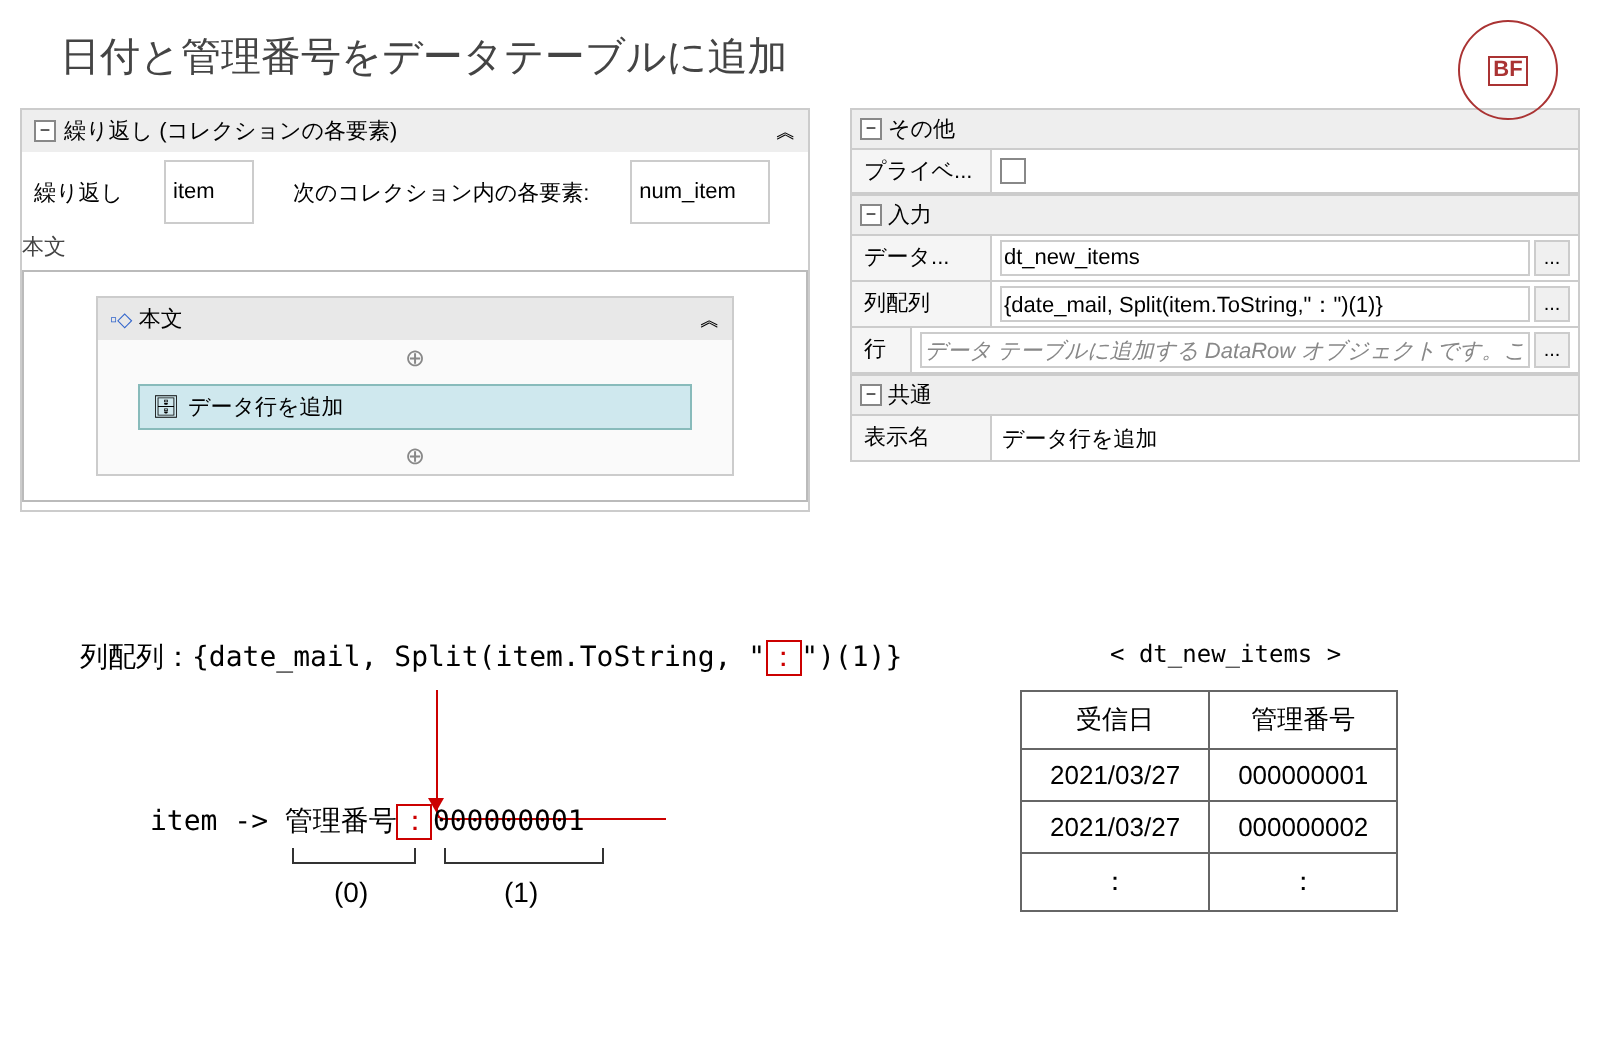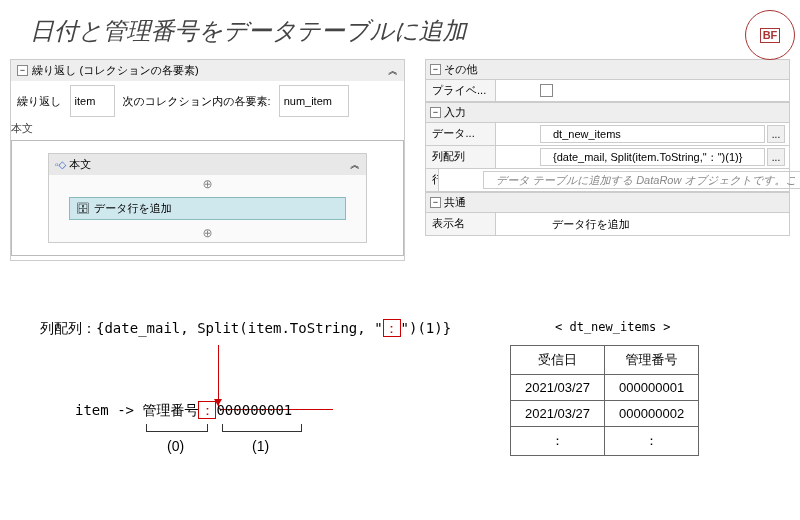--- a/index.html
+++ b/index.html
@@ -5,30 +5,29 @@
   * { box-sizing: border-box; margin: 0; padding: 0; }
   body {
     font-family: "Yu Gothic", "Meiryo", sans-serif;
     background: #fff;
     width: 800px;
     height: 520px;
     position: relative;
     overflow: hidden;
   }
   .title {
-    font-size: 24px;
+    font-size: 20px;
     color: #444;
     padding: 15px 0 0 30px;
     font-weight: 400;
-    font-style: italic;
   }
   .logo {
     position: absolute;
     top: 10px;
-    right: 5px;
+    right: 21px;
     width: 50px;
     height: 50px;
     border: 1.5px solid #a33;
     border-radius: 50%;
     display: flex;
     align-items: center;
     justify-content: center;
     font-size: 10px;
     color: #a33;
     text-align: right;
@@ -57,21 +56,21 @@
     background: #eee;
     padding: 3px 6px;
     display: flex;
     align-items: center;
     gap: 4px;
   }
   .designer-row {
     display: flex;
     align-items: center;
     padding: 4px 6px;
-    gap: 8px;
+    gap: 20px;
   }
   .field {
     border: 1px solid #ccc;
     background: #fff;
     padding: 1px 4px;
     font-size: 11px;
     height: 32px;
     display: inline-flex;
     align-items: center;
   }
@@ -123,41 +122,40 @@
     padding: 2px 4px;
     display: flex;
     align-items: center;
     gap: 3px;
   }
   .prop-row {
     display: flex;
     border: 1px solid #ccc;
     border-top: none;
     background: #fff;
-    gap: 40px;
   }
   .prop-row:first-child { border-top: 1px solid #ccc; }
   .prop-label {
     width: 70px;
     padding: 3px 6px;
     background: #f5f5f5;
     border-right: 1px solid #ccc;
     white-space: nowrap;
     overflow: hidden;
   }
   .prop-value {
     flex: 1;
     padding: 2px 4px;
     display: flex;
     align-items: center;
   }
   .prop-input {
     border: 1px solid #ccc;
     flex: 1;
-    padding: 1px 12px;
+    padding: 1px 1px;
     font-size: 11px;
     height: 18px;
     display: flex;
     align-items: center;
     overflow: hidden;
     white-space: nowrap;
   }
   .prop-input.italic { font-style: italic; color: #888; }
   .ellipsis-btn {
     width: 18px;

